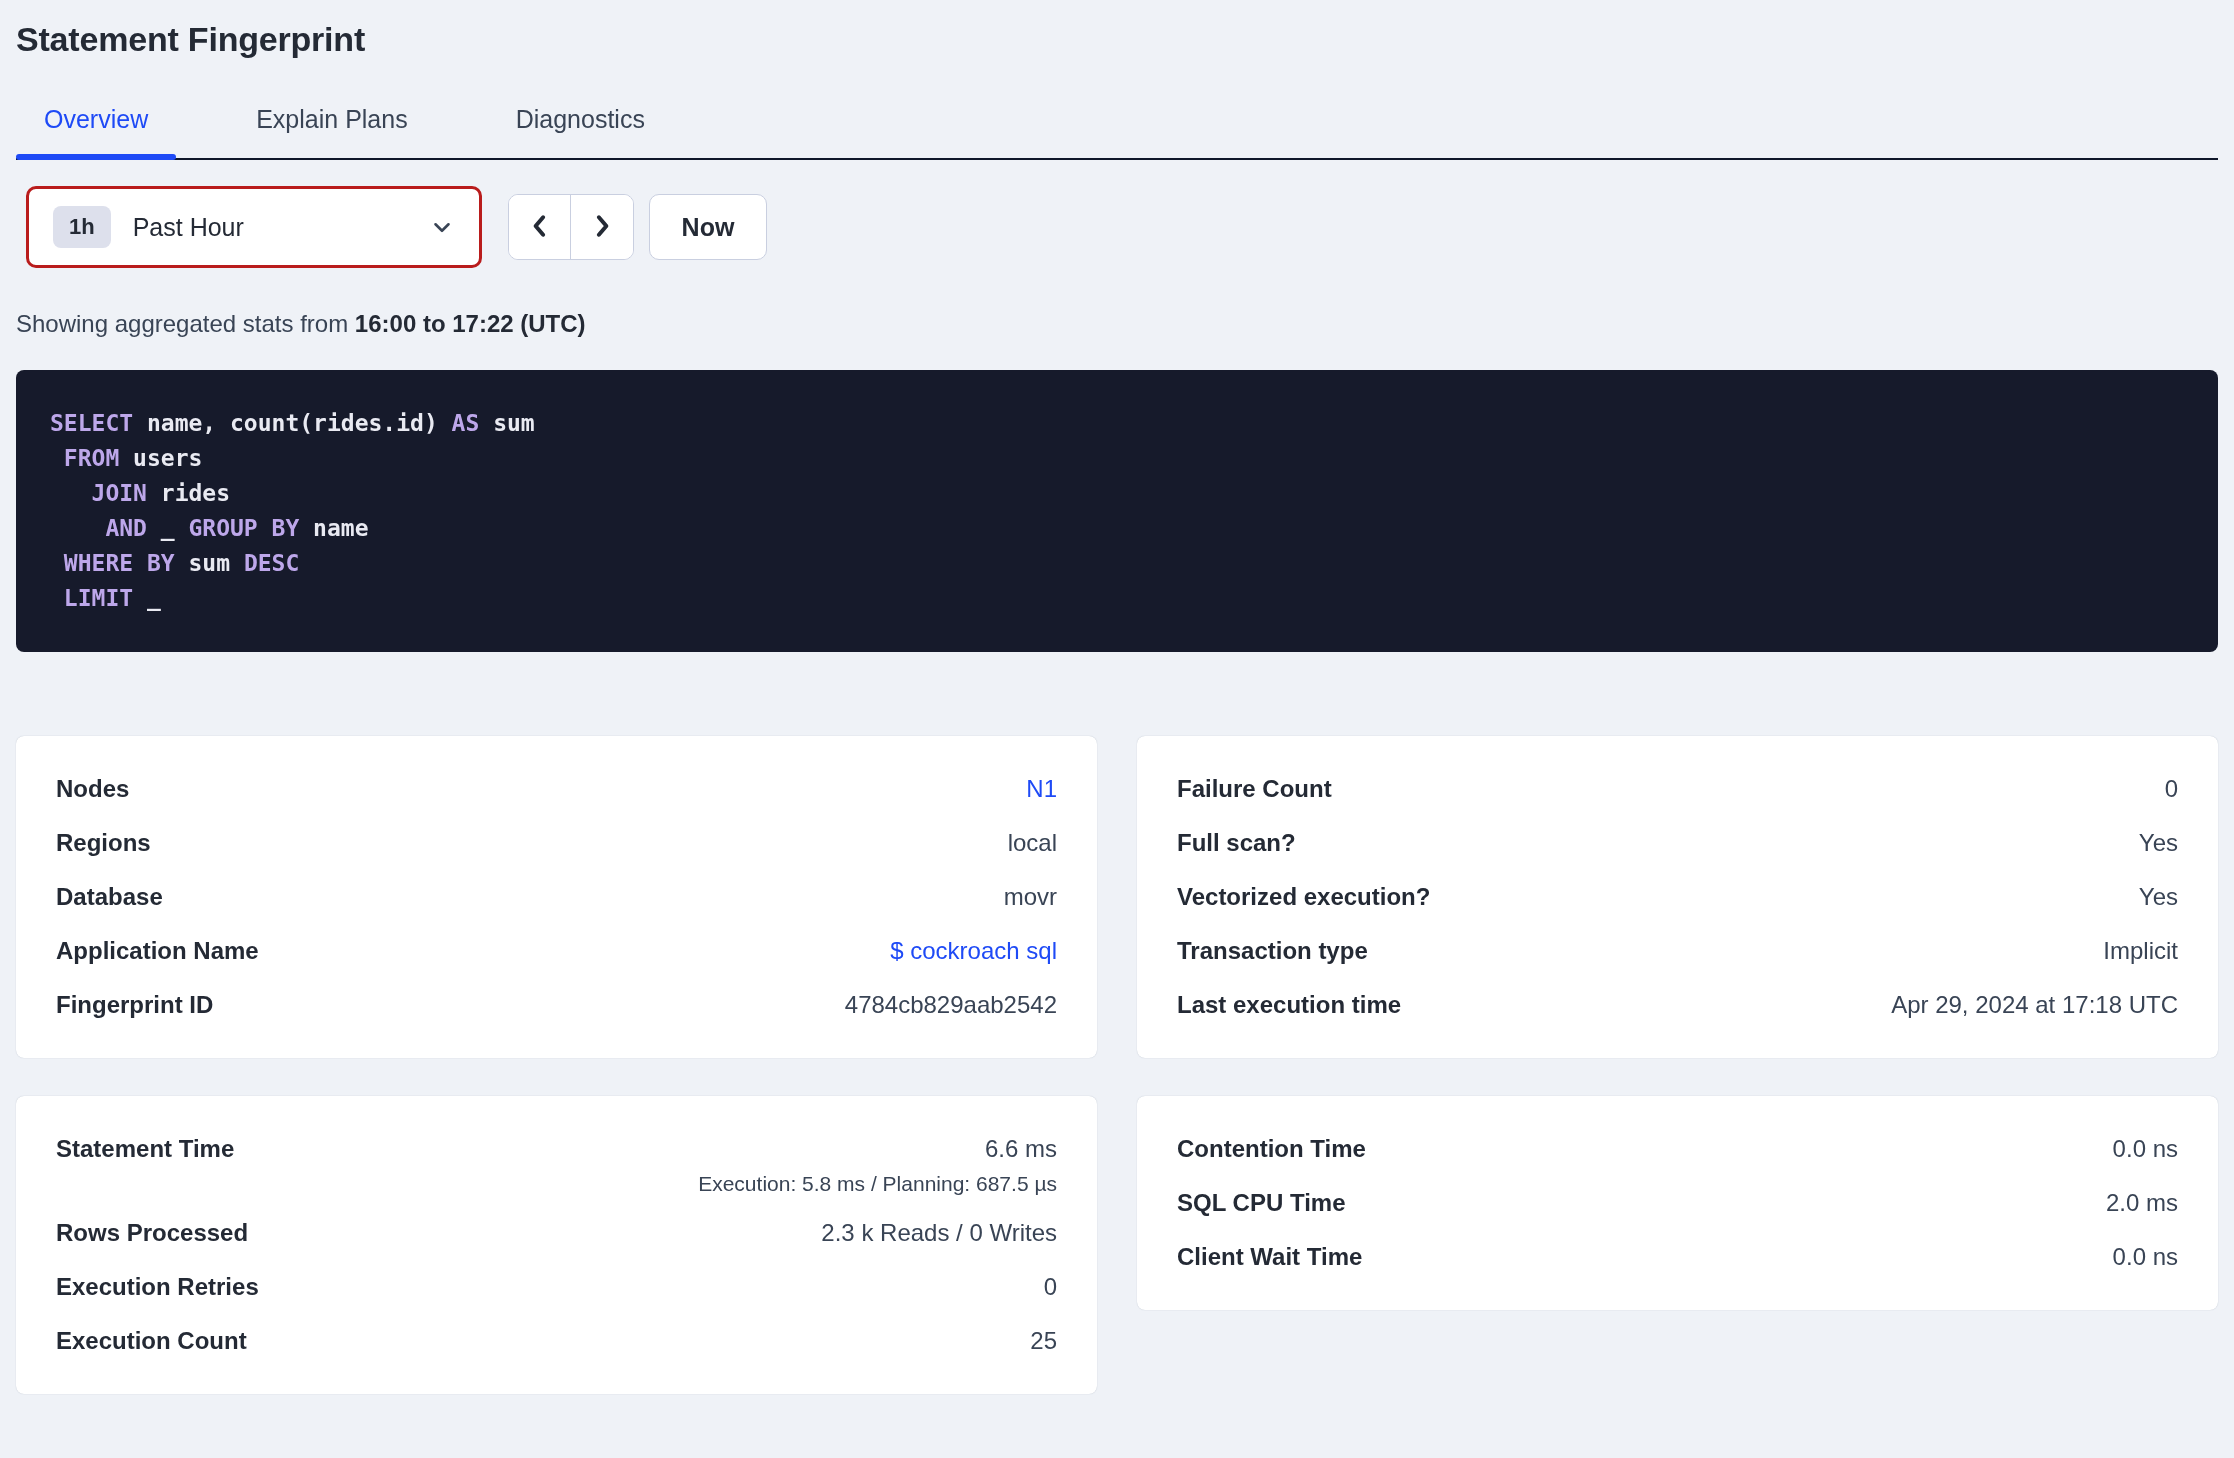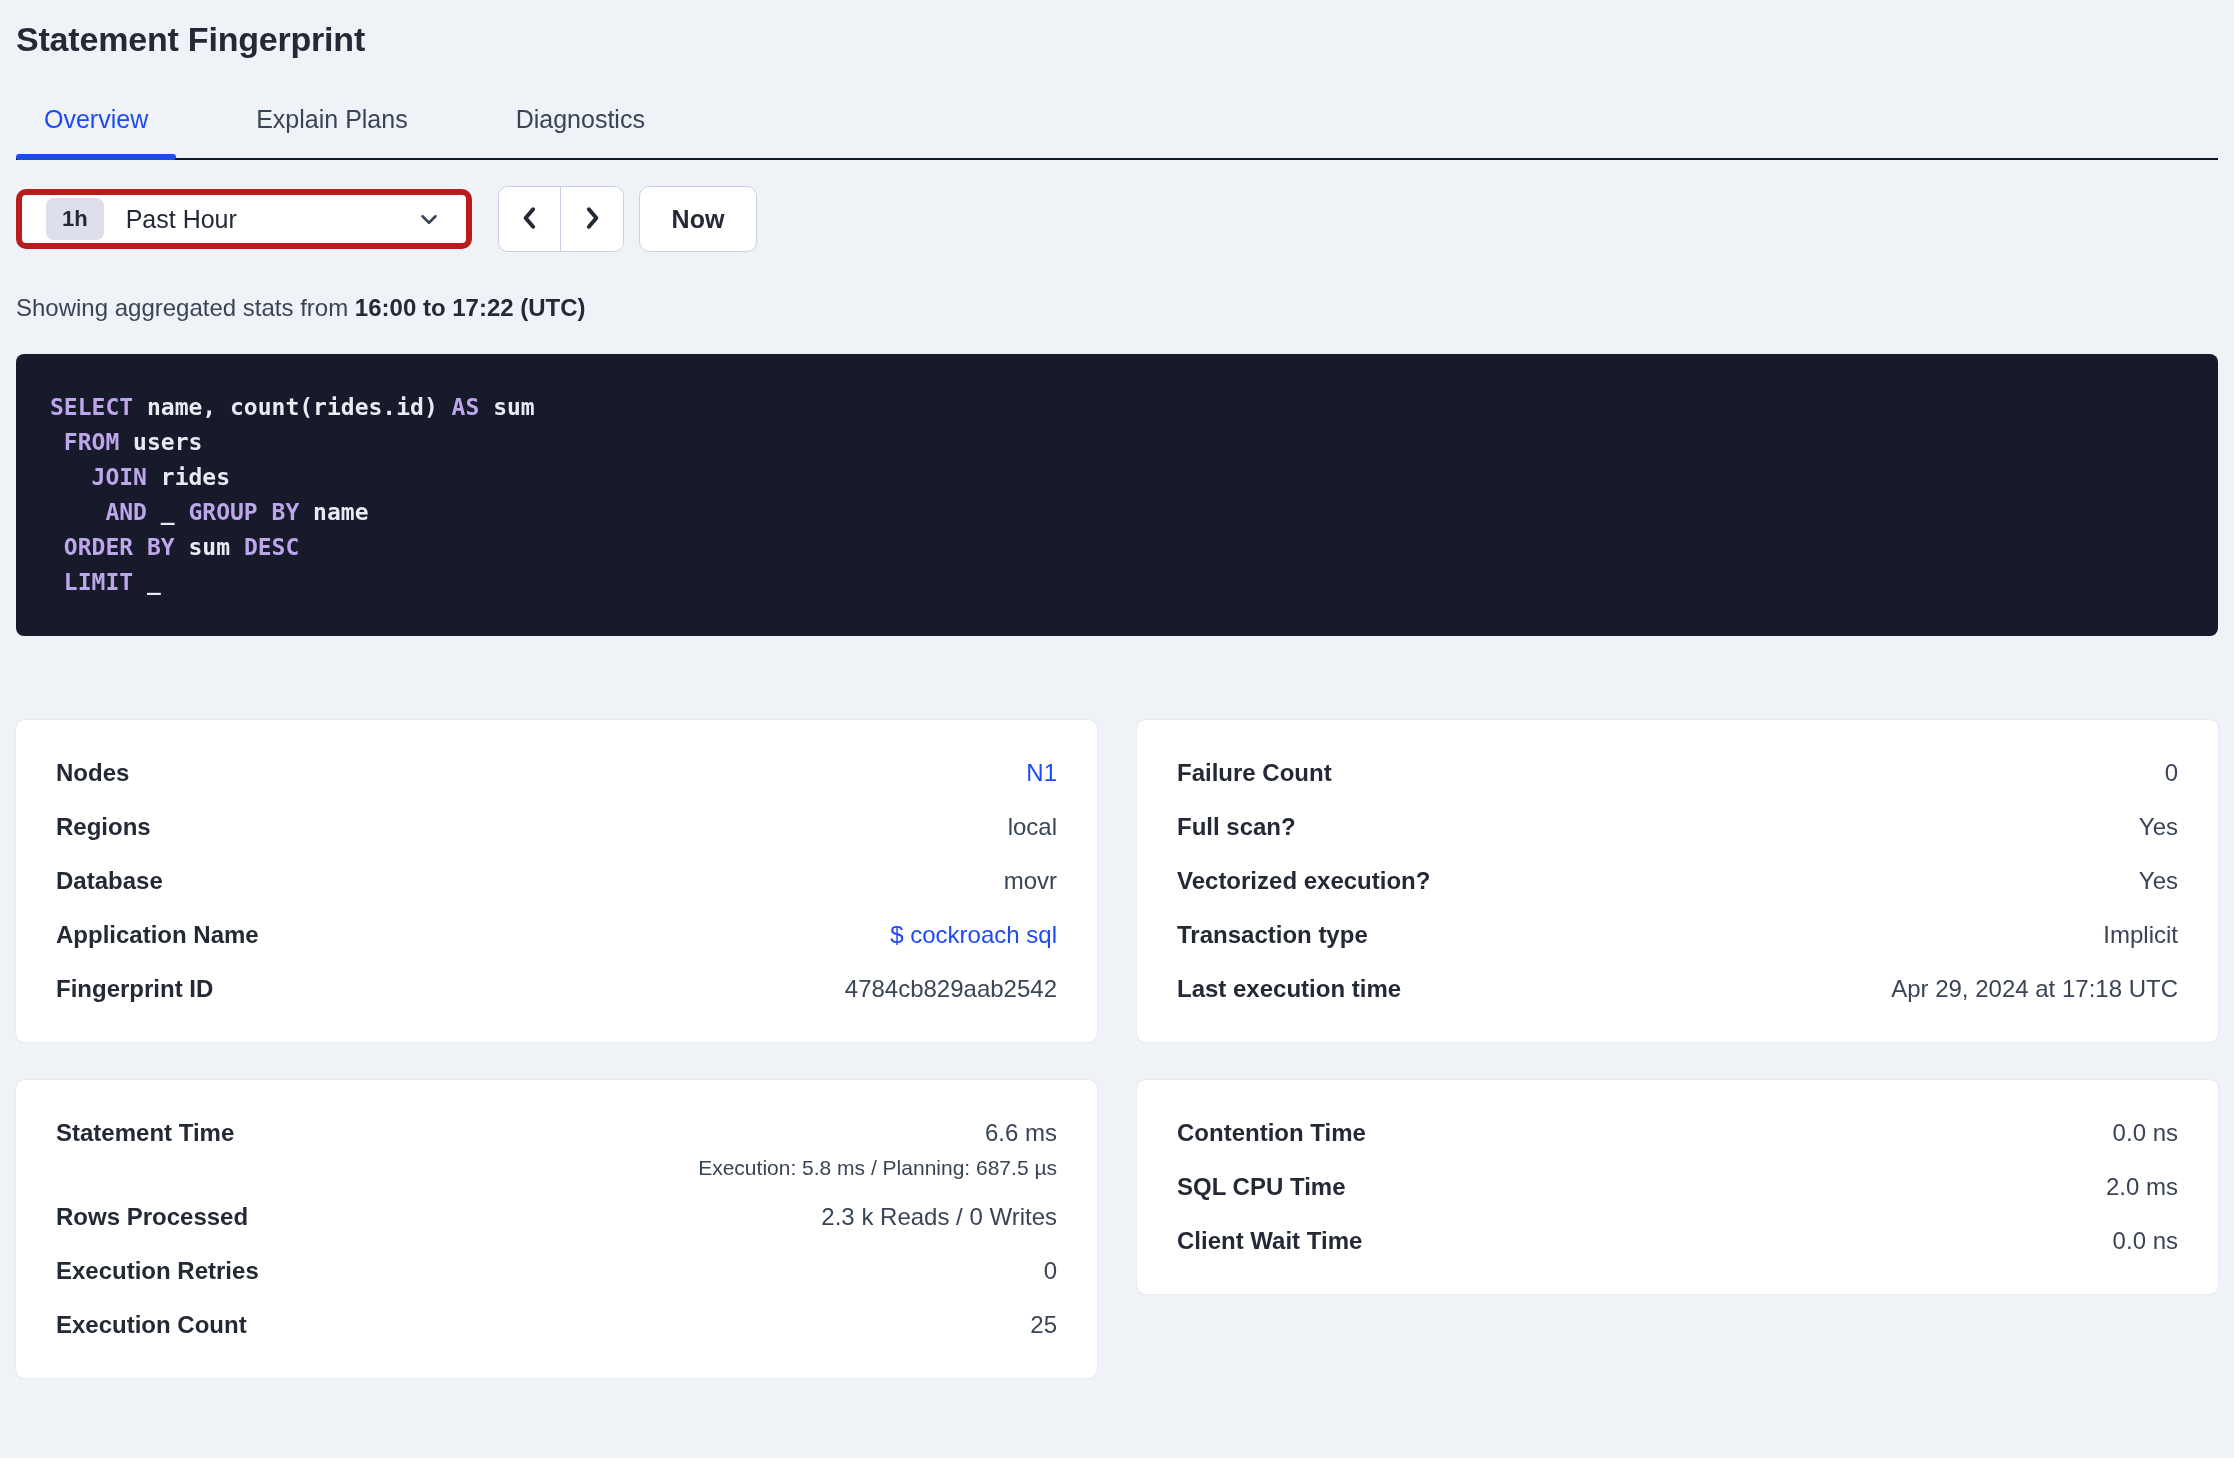--- a/index.html
+++ b/index.html
@@ -44,28 +44,29 @@
   }
 
   
   .controls {
     margin-top: 26px;
     display: flex;
     align-items: center;
   }
   .time-picker {
     width: 456px;
-    height: 60px;
-    background: #fff;
-    border: 6px solid #b91c1c;
+    height: 82px;
+    background: #fff;
+    border: 3px solid #b91c1c;
     border-radius: 10px;
     display: flex;
     align-items: center;
     padding: 0 24px;
     cursor: pointer;
+    margin-left: 10px;
   }
   .range-badge {
     background: #dde0ec;
     color: #242a35;
     font-weight: 700;
     font-size: 22px;
     padding: 8px 16px;
     border-radius: 8px;
     margin-right: 22px;
   }
@@ -219,21 +220,21 @@
   <div class="stats-line">
     <span>Showing aggregated stats from </span><span class="strong">16:00 to 17:22 (UTC)</span>
   </div>
 
   <div class="sql-box">
     <div>
         <div class="sql-line"><span class="kw">SELECT</span><span class="id"> name, count(rides.id) </span><span class="kw">AS</span><span class="id"> sum</span></div>
         <div class="sql-line"><span class="id"> </span><span class="kw">FROM</span><span class="id"> users</span></div>
         <div class="sql-line"><span class="id">   </span><span class="kw">JOIN</span><span class="id"> rides</span></div>
         <div class="sql-line"><span class="id">    </span><span class="kw">AND</span><span class="id"> _ </span><span class="kw">GROUP BY</span><span class="id"> name</span></div>
-        <div class="sql-line"><span class="id"> </span><span class="kw">ORDER BY</span><span class="id"> sum </span><span class="kw">DESC</span></div>
+        <div class="sql-line"><span class="id"> </span><span class="kw">WHERE BY</span><span class="id"> sum </span><span class="kw">DESC</span></div>
         <div class="sql-line"><span class="id"> </span><span class="kw">LIMIT</span><span class="id"> _</span></div>
       </div>
   </div>
 
   <div class="cards">
 
     <div class="card">
       <div class="row">
         <span class="label">Nodes</span>
         <span class="value link">N1</span>

